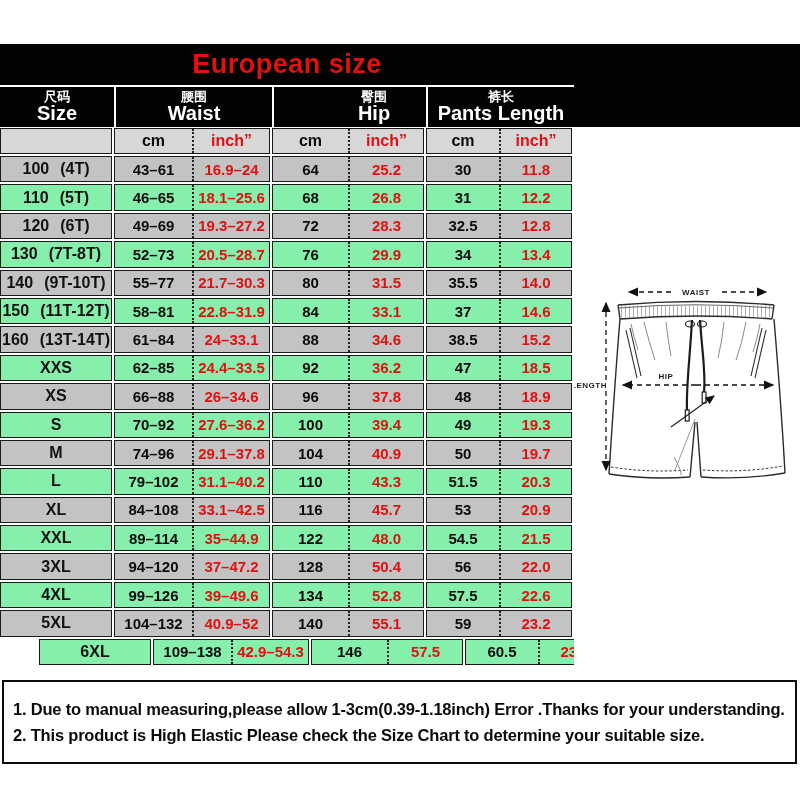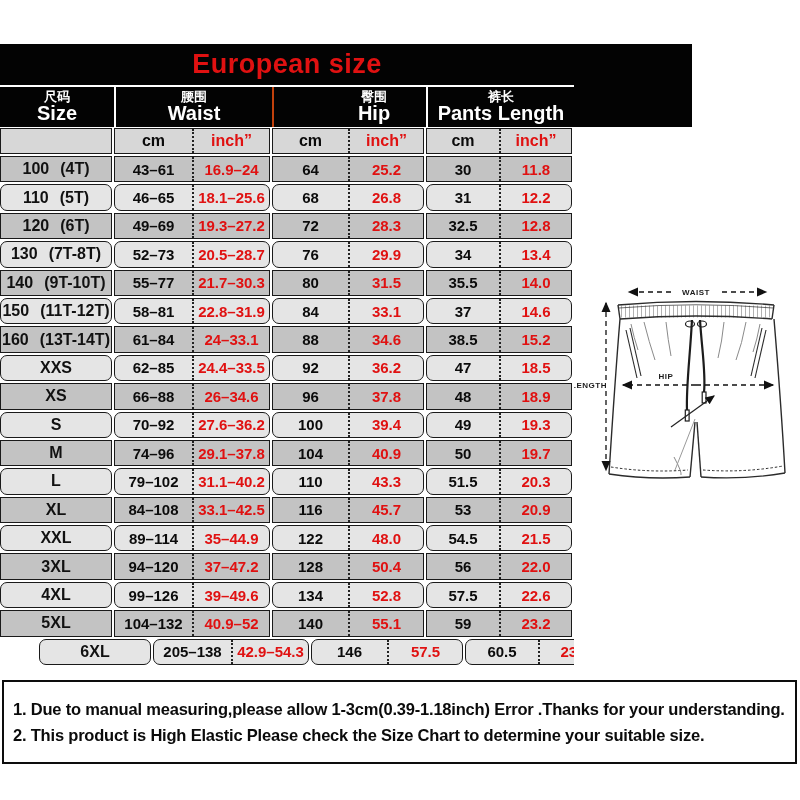--- a/index.html
+++ b/index.html
@@ -1,41 +1,41 @@
 <!DOCTYPE html>
 <html><head>
 <meta charset="utf-8">
 <style>
   * { margin:0; padding:0; box-sizing:border-box; }
   body { width:800px; height:800px; background:#fff; font-family:"Liberation Sans","DejaVu Sans",sans-serif; font-weight:700; color:#111; overflow:hidden; }
   .page { position:relative; width:800px; height:800px; background:#fff; }
 
   
-  .banner { position:absolute; left:0; top:44px; width:692px; height:83px; background:#030303; }
+  .banner { position:absolute; left:0; top:44px; width:800px; height:83px; background:#030303; }
   .title-zone { position:absolute; left:0; top:0; width:574px; height:41px; display:flex; align-items:center; justify-content:center; }
   .title { font-size:27px; letter-spacing:0.5px; color:#e01111; }
   .header-row { position:absolute; left:0; top:41px; width:574px; height:42px; display:flex; border-top:2px solid #fff; }
   .hcell { display:flex; flex-direction:column; align-items:center; justify-content:center; color:#fff; line-height:1.05; }
   .hcell.c1 { width:114px;text-align:center; }
   .hcell.c2 { width:158px; border-left:2px solid #fff; }
-  .hcell.c3 { width:154px; border-left:2px solid #c2410c;padding-left:48px; }
+  .hcell.c3 { width:154px; border-left:2px solid #ffffff;padding-left:48px; }
   .hcell.c4 { width:148px; border-left:2px solid #fff; }
   .h-zh { font-size:13px; }
   .h-en { font-size:20px; }
 
   
   .grid-row { display:grid; grid-template-columns:112px 156px 152px 146px; column-gap:2px; width:572px; }
   .subheader { position:absolute; left:0; top:128px; height:26px; }
   .tbody { position:absolute; left:0; top:156px; width:572px; }
   .t-row { height:26.4px; margin-bottom:2px; }
   .t-row:last-child { margin-bottom:0;padding-left:39px; }
   .cell { border:1px solid #1a1a1a; display:flex; align-items:center; justify-content:center; height:100%; }
   .subheader .cell { background:#d7d7d7; }
   .t-row.dark .cell { background:#c3c3c3; }
-  .t-row.light .cell { background:#e5e5e5;border-radius:7px; }
+  .t-row.light .cell { background:#86efac; }
   .pair { padding:0; }
   .half { flex:1 1 50%; height:100%; display:flex; align-items:center; justify-content:center; font-size:15px; }
   .half.inv { border-left:2px dotted #222; color:#e01111; }
   .half.cmv { color:#0b0b0b;text-align:center; }
   .size-cell { gap:11px; font-size:16px; white-space:nowrap; }
   .subheader .unit { font-size:16px; }
   .subheader .unit.inv { color:#e01111; }
 
   
   .diagram { position:absolute; left:574px; top:127px; width:226px; height:538px; background:#fff; }
@@ -386,21 +386,21 @@
         <div class="cell pair">
           <span class="half cmv">59</span>
           <span class="half inv">23.2</span>
         </div>
       </div>
       <div class="grid-row t-row light">
         <div class="cell size-cell">
           <span>6XL</span>
         </div>
         <div class="cell pair">
-          <span class="half cmv">205–138</span>
+          <span class="half cmv">109–138</span>
           <span class="half inv">42.9–54.3</span>
         </div>
         <div class="cell pair">
           <span class="half cmv">146</span>
           <span class="half inv">57.5</span>
         </div>
         <div class="cell pair">
           <span class="half cmv">60.5</span>
           <span class="half inv">23.8</span>
         </div>

